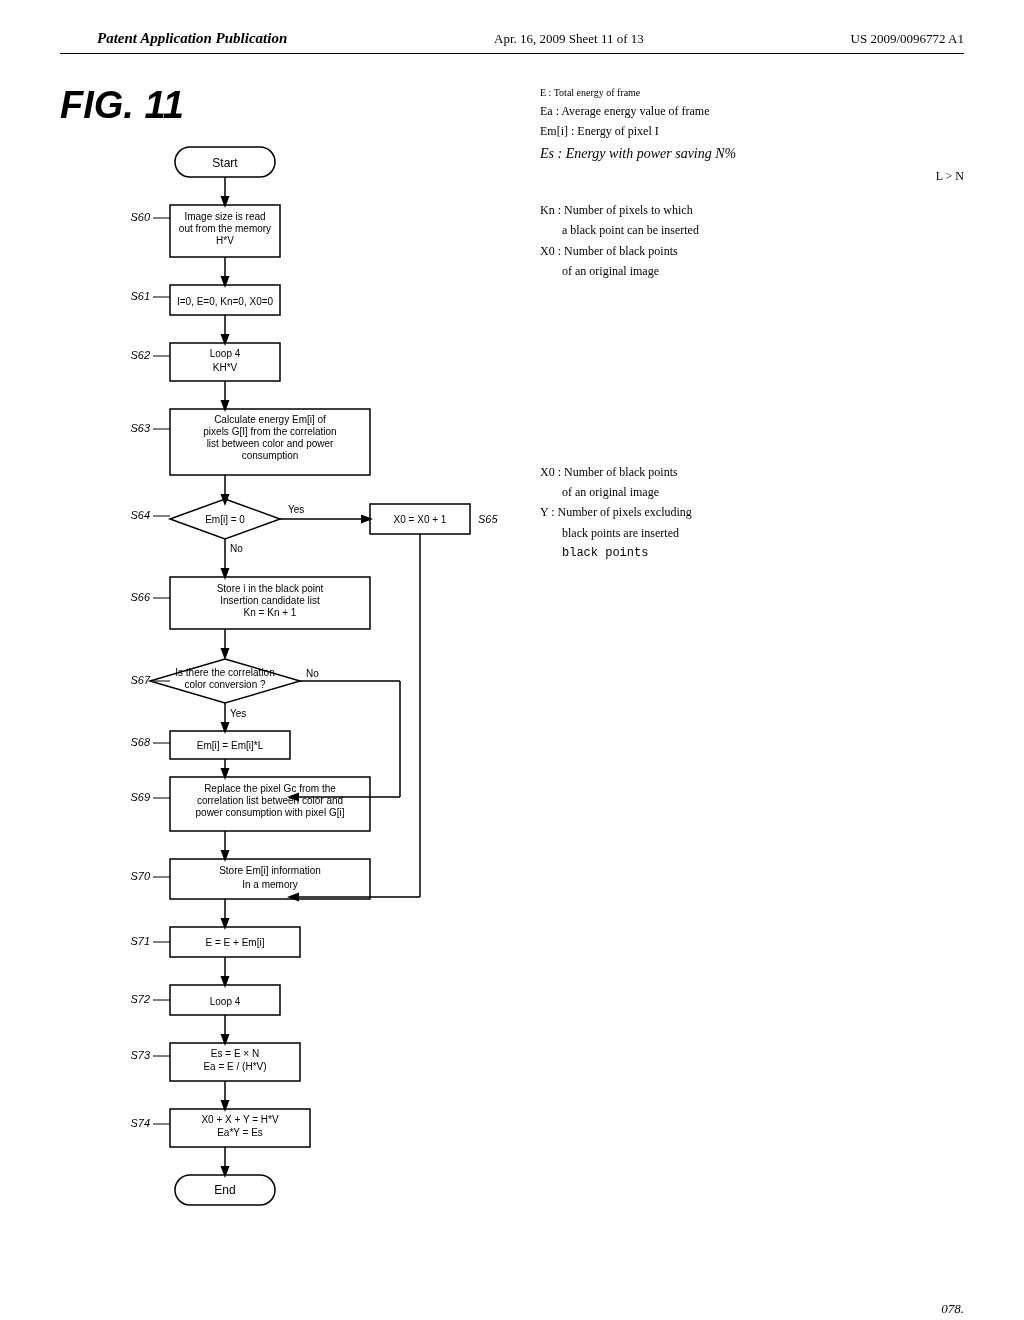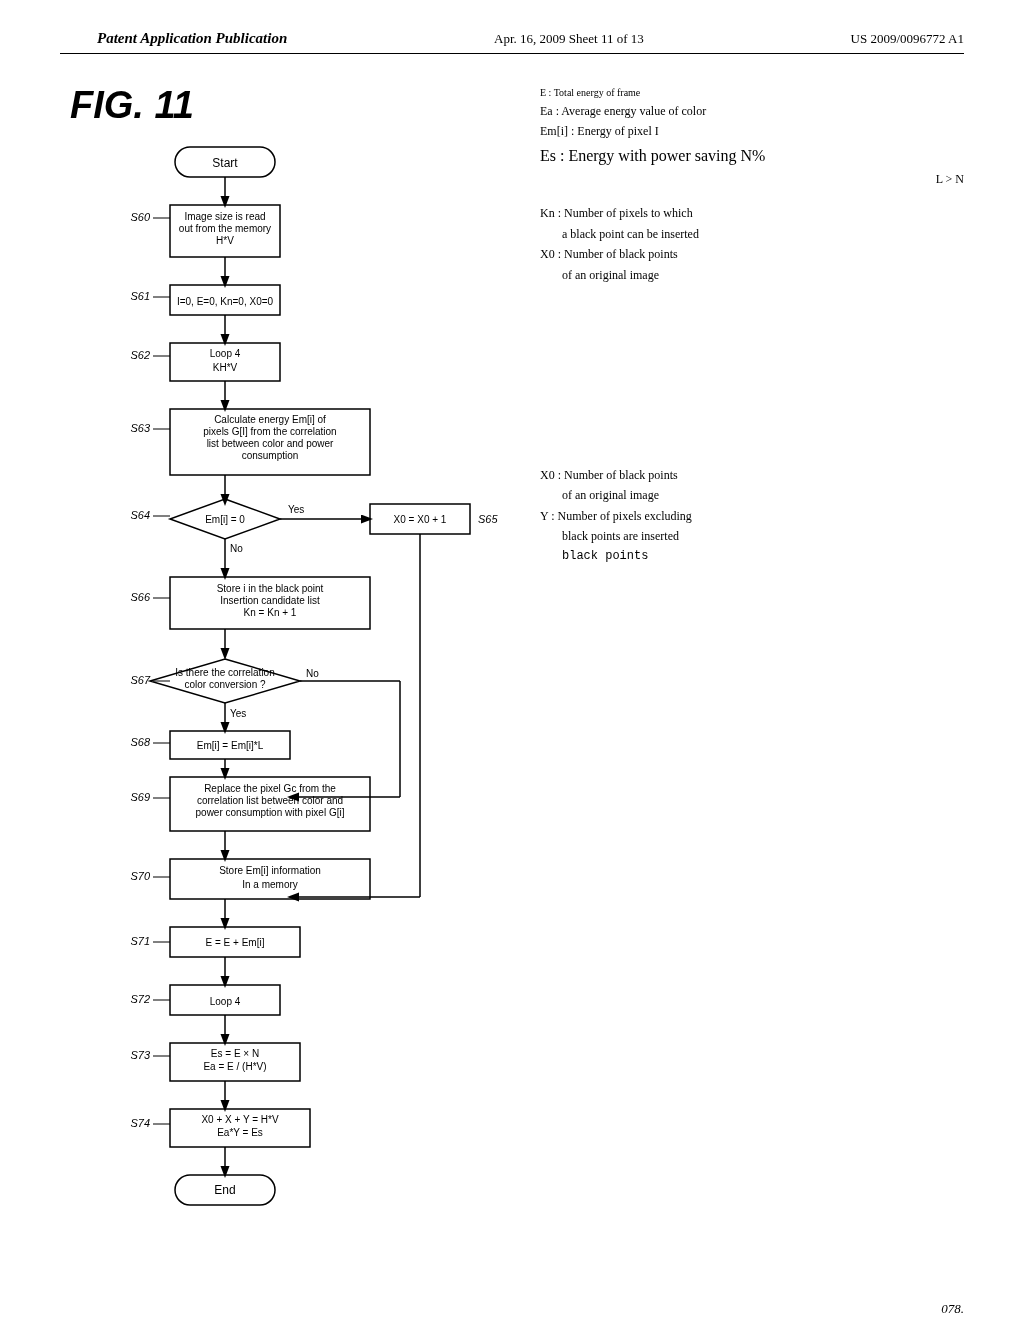--- a/index.html
+++ b/index.html
@@ -55,21 +55,20 @@
       position: relative;
       flex-shrink: 0;
     }
 
     .fig-label {
       font-size: 38px;
       font-weight: bold;
       font-style: italic;
       font-family: Arial, sans-serif;
       margin-bottom: 10px;
-      margin-left: 10px;
     }
 
     
     .legend-area {
       flex: 1;
       padding-left: 20px;
       padding-top: 0px;
       font-size: 12px;
       line-height: 1.6;
     }
@@ -262,23 +261,23 @@
         <rect x="115" y="1038" width="100" height="30" rx="15" ry="15" fill="none" stroke="#000" stroke-width="1.5"></rect>
         <text x="165" y="1057" text-anchor="middle" font-size="12">End</text>
 
       </svg>
     </div>
 
     <div class="legend-area">
 
       <div class="legend-top">
         <div style="font-size:10px; line-height:1.7;">E : Total energy of frame</div>
-        <div style="font-size:12px; line-height:1.7;">Ea : Average energy value of color</div>
+        <div style="font-size:12px; line-height:1.7;">Ea : Average energy value of frame</div>
         <div style="font-size:12px; line-height:1.7;">Em[i] : Energy of pixel I</div>
-        <div style="font-size:16px; line-height:1.7;">Es : Energy with power saving N%</div>
+        <div style="font-size:14px; line-height:1.7;font-style:italic;">Es : Energy with power saving N%</div>
         <div style="font-size:12px; line-height:1.7; padding-left:30px;text-align:right;">L &gt; N</div>
         <div style="margin-top:14px;"></div>
         <div style="font-size:12px; line-height:1.7;">Kn : Number of pixels to which</div>
         <div style="font-size:12px; line-height:1.7; padding-left:22px;">a black point can be inserted</div>
         <div style="font-size:12px; line-height:1.7;">X0 : Number of black points</div>
         <div style="font-size:12px; line-height:1.7; padding-left:22px;">of an original image</div>
       </div>
 
       <div class="legend-bottom">
         <div style="font-size:12px; line-height:1.7;">X0 : Number of black points</div>

